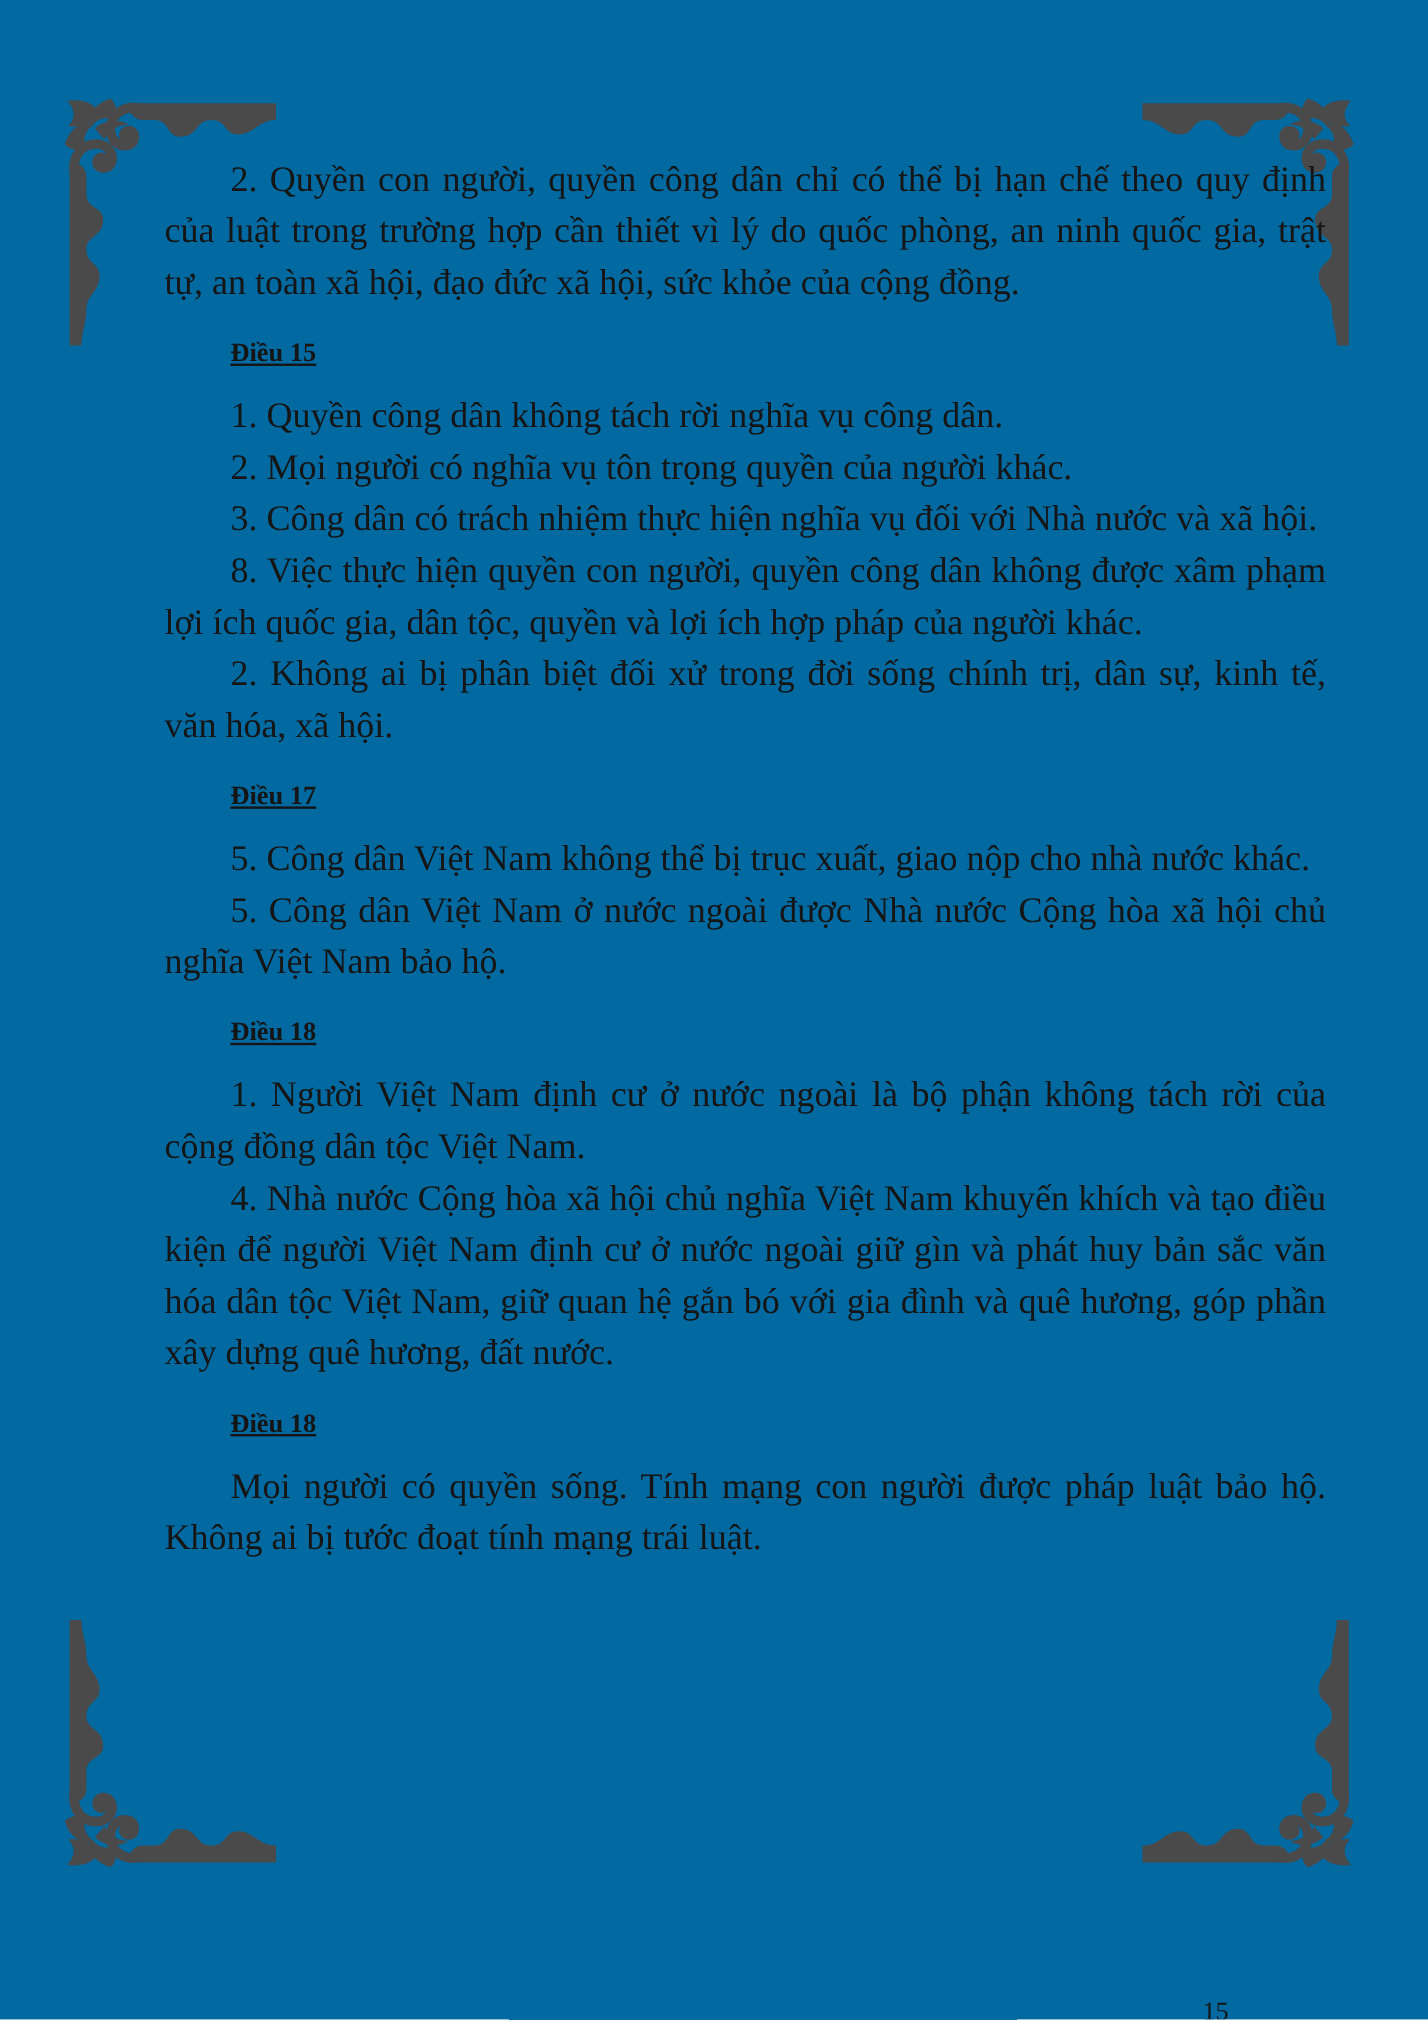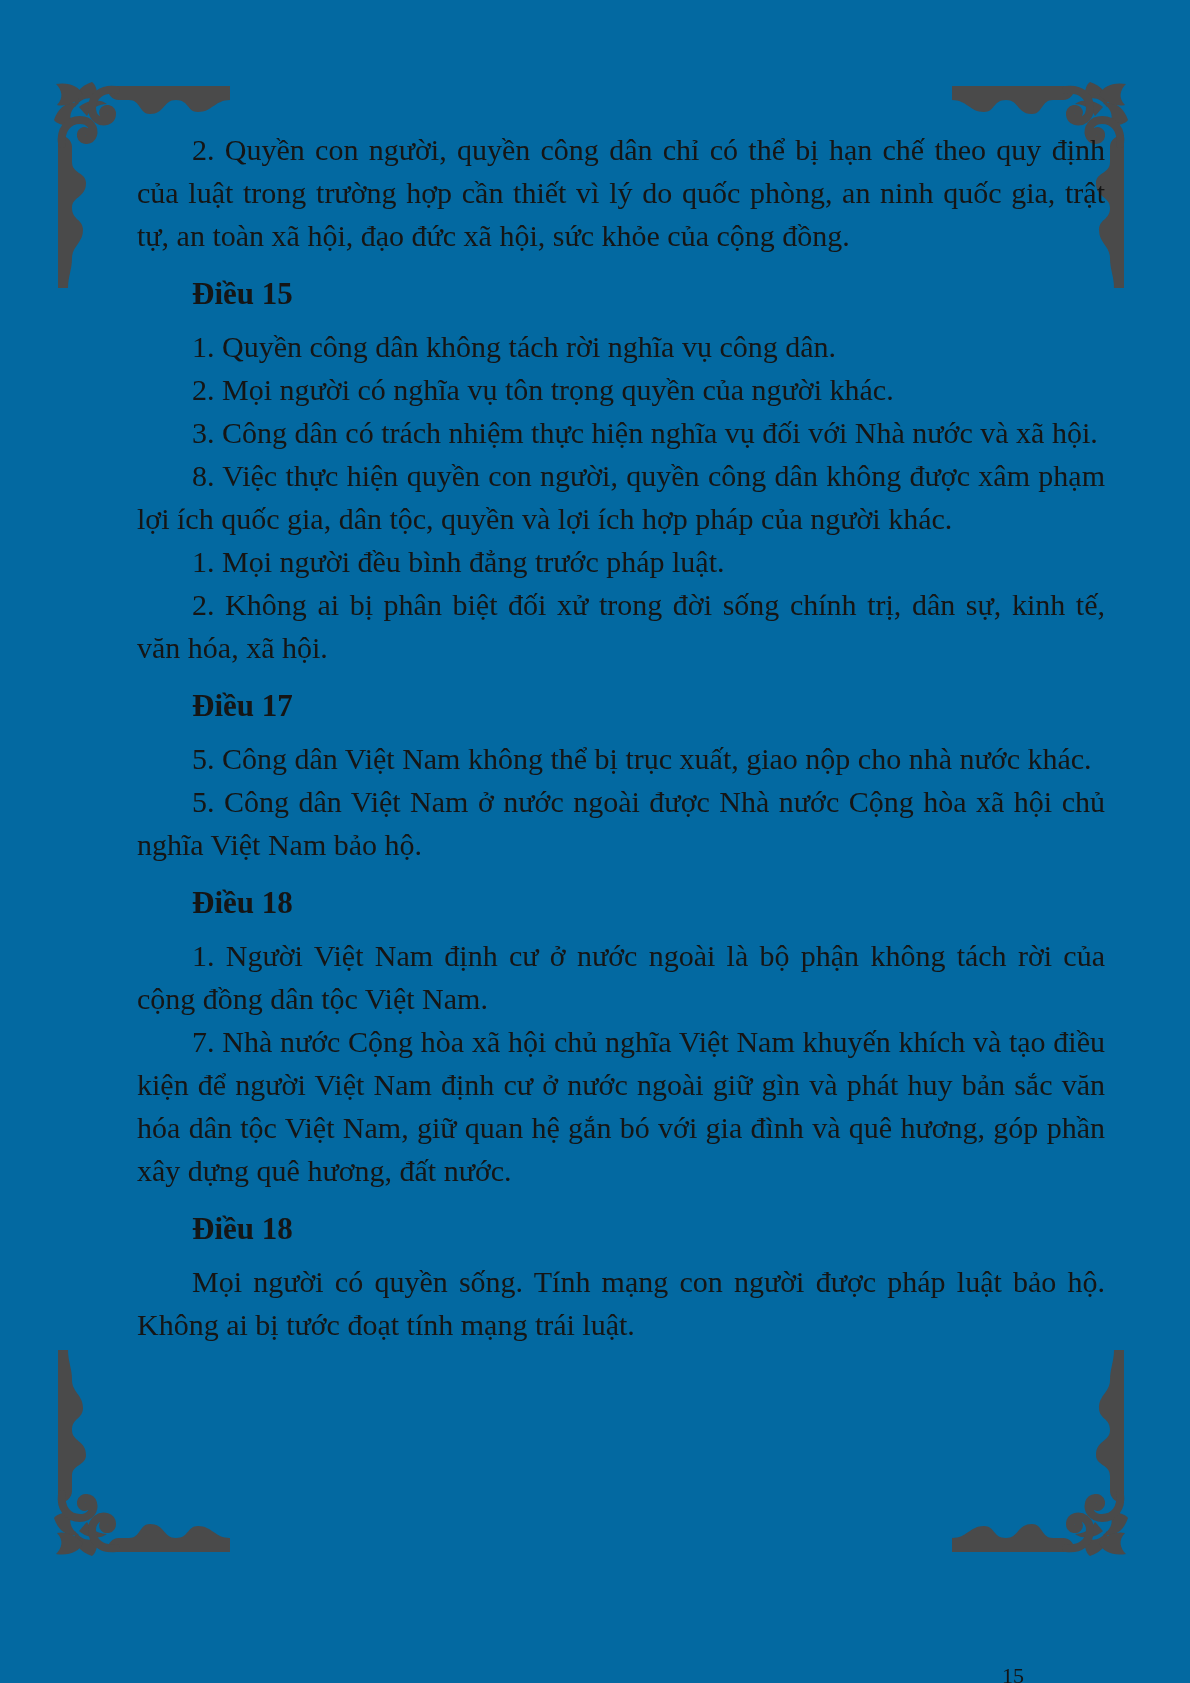--- a/index.html
+++ b/index.html
@@ -25,24 +25,25 @@
     line-height: 43px;
     text-align: justify;
   }
   #text-column p.para {
     margin: 0;
     text-indent: 55px;
   }
   #text-column h3.heading {
     margin: 15px 0 10px 0;
     padding-left: 55px;
-    font-size: 31px;
+    font-size: 22px;
     line-height: 43px;
     font-weight: bold;
     text-align: left;
+    text-decoration: underline;
   }
   .corner {
     position: absolute;
     width: 180px;
     height: 210px;
   }
   .corner svg { display: block; width: 100%; height: 100%; }
   .corner.tl { left: 52px;  top: 80px; }
   .corner.tr { right: 60px; top: 80px;  transform: scaleX(-1); }
   .corner.bl { left: 52px;  top: 1348px; transform: scaleY(-1); }
@@ -127,27 +128,26 @@
     </svg>
   </div>
 
   <div id="text-column">
     <p class="para">2. Quyền con người, quyền công dân chỉ có thể bị hạn chế theo quy định của luật trong trường hợp cần thiết vì lý do quốc phòng, an ninh quốc gia, trật tự, an toàn xã hội, đạo đức xã hội, sức khỏe của cộng đồng.</p>
     <h3 class="heading">Điều 15</h3>
     <p class="para">1. Quyền công dân không tách rời nghĩa vụ công dân.</p>
     <p class="para">2. Mọi người có nghĩa vụ tôn trọng quyền của người khác.</p>
     <p class="para">3. Công dân có trách nhiệm thực hiện nghĩa vụ đối với Nhà nước và xã hội.</p>
     <p class="para">8. Việc thực hiện quyền con người, quyền công dân không được xâm phạm lợi ích quốc gia, dân tộc, quyền và lợi ích hợp pháp của người khác.</p>
-    <p class="para">1. Mọi người đều bình đẳng trước pháp luật.</p>
     <p class="para">2. Không ai bị phân biệt đối xử trong đời sống chính trị, dân sự, kinh tế, văn hóa, xã hội.</p>
     <h3 class="heading">Điều 17</h3>
     <p class="para">5. Công dân Việt Nam không thể bị trục xuất, giao nộp cho nhà nước khác.</p>
     <p class="para">5. Công dân Việt Nam ở nước ngoài được Nhà nước Cộng hòa xã hội chủ nghĩa Việt Nam bảo hộ.</p>
     <h3 class="heading">Điều 18</h3>
     <p class="para">1. Người Việt Nam định cư ở nước ngoài là bộ phận không tách rời của cộng đồng dân tộc Việt Nam.</p>
-    <p class="para">7. Nhà nước Cộng hòa xã hội chủ nghĩa Việt Nam khuyến khích và tạo điều kiện để người Việt Nam định cư ở nước ngoài giữ gìn và phát huy bản sắc văn hóa dân tộc Việt Nam, giữ quan hệ gắn bó với gia đình và quê hương, góp phần xây dựng quê hương, đất nước.</p>
+    <p class="para">4. Nhà nước Cộng hòa xã hội chủ nghĩa Việt Nam khuyến khích và tạo điều kiện để người Việt Nam định cư ở nước ngoài giữ gìn và phát huy bản sắc văn hóa dân tộc Việt Nam, giữ quan hệ gắn bó với gia đình và quê hương, góp phần xây dựng quê hương, đất nước.</p>
     <h3 class="heading">Điều 18</h3>
     <p class="para">Mọi người có quyền sống. Tính mạng con người được pháp luật bảo hộ. Không ai bị tước đoạt tính mạng trái luật.</p>
   </div>
 
   <div id="page-number">15</div>
 
 </div>
 
 </body></html>

